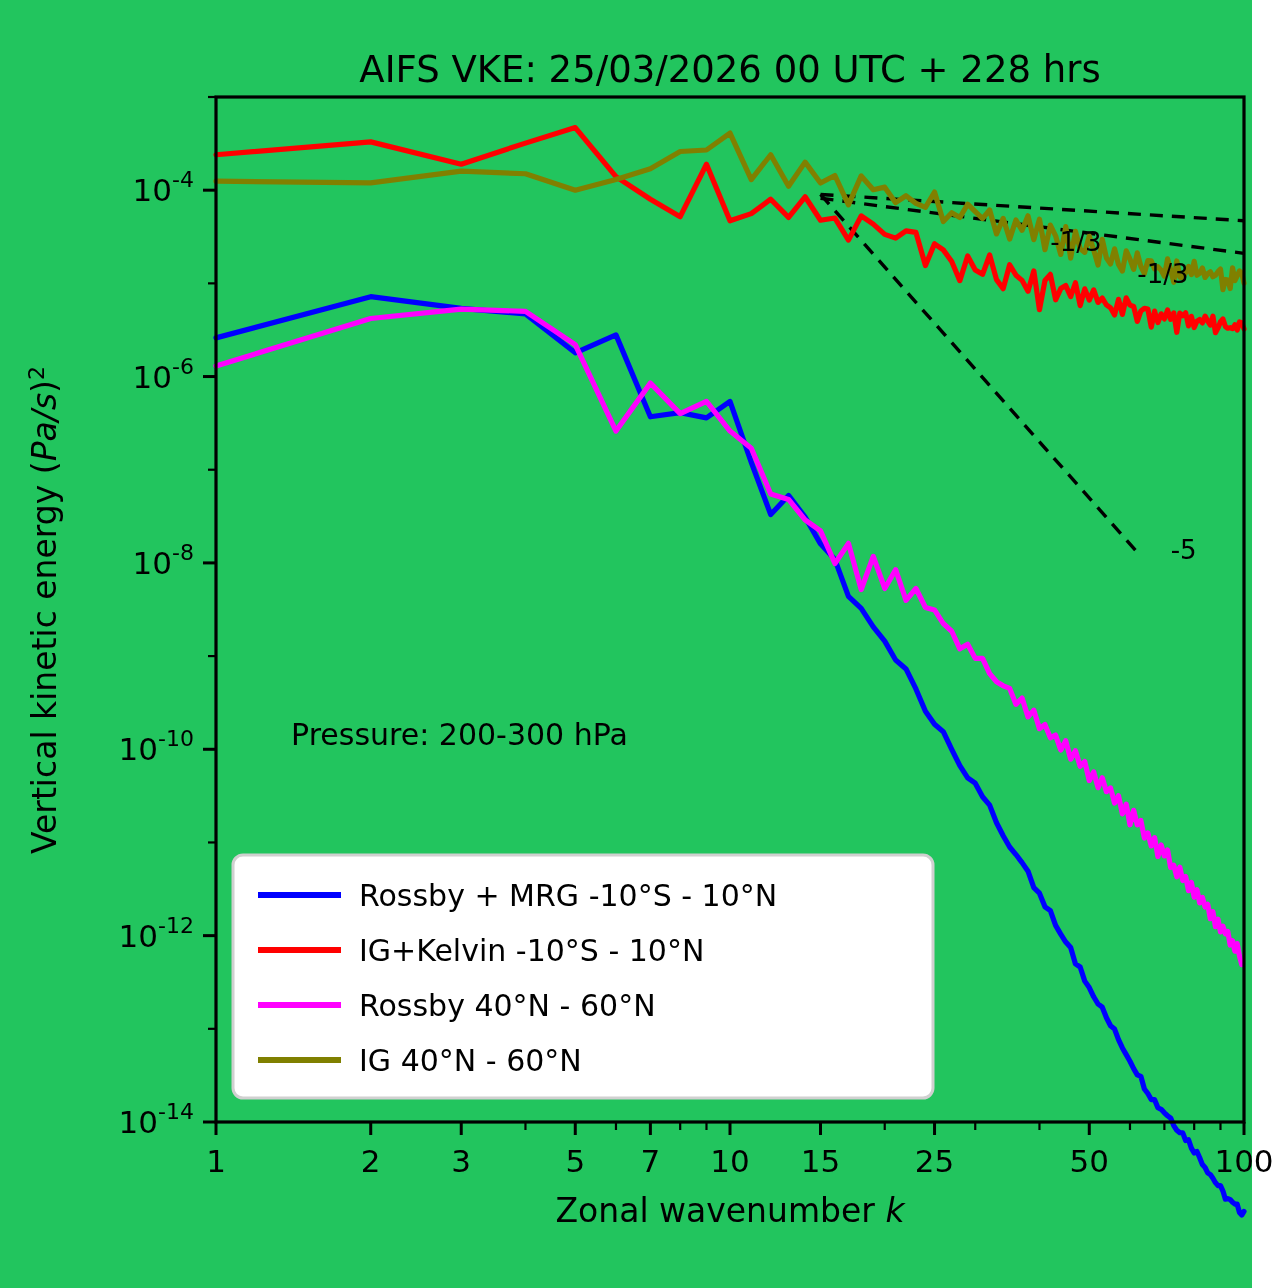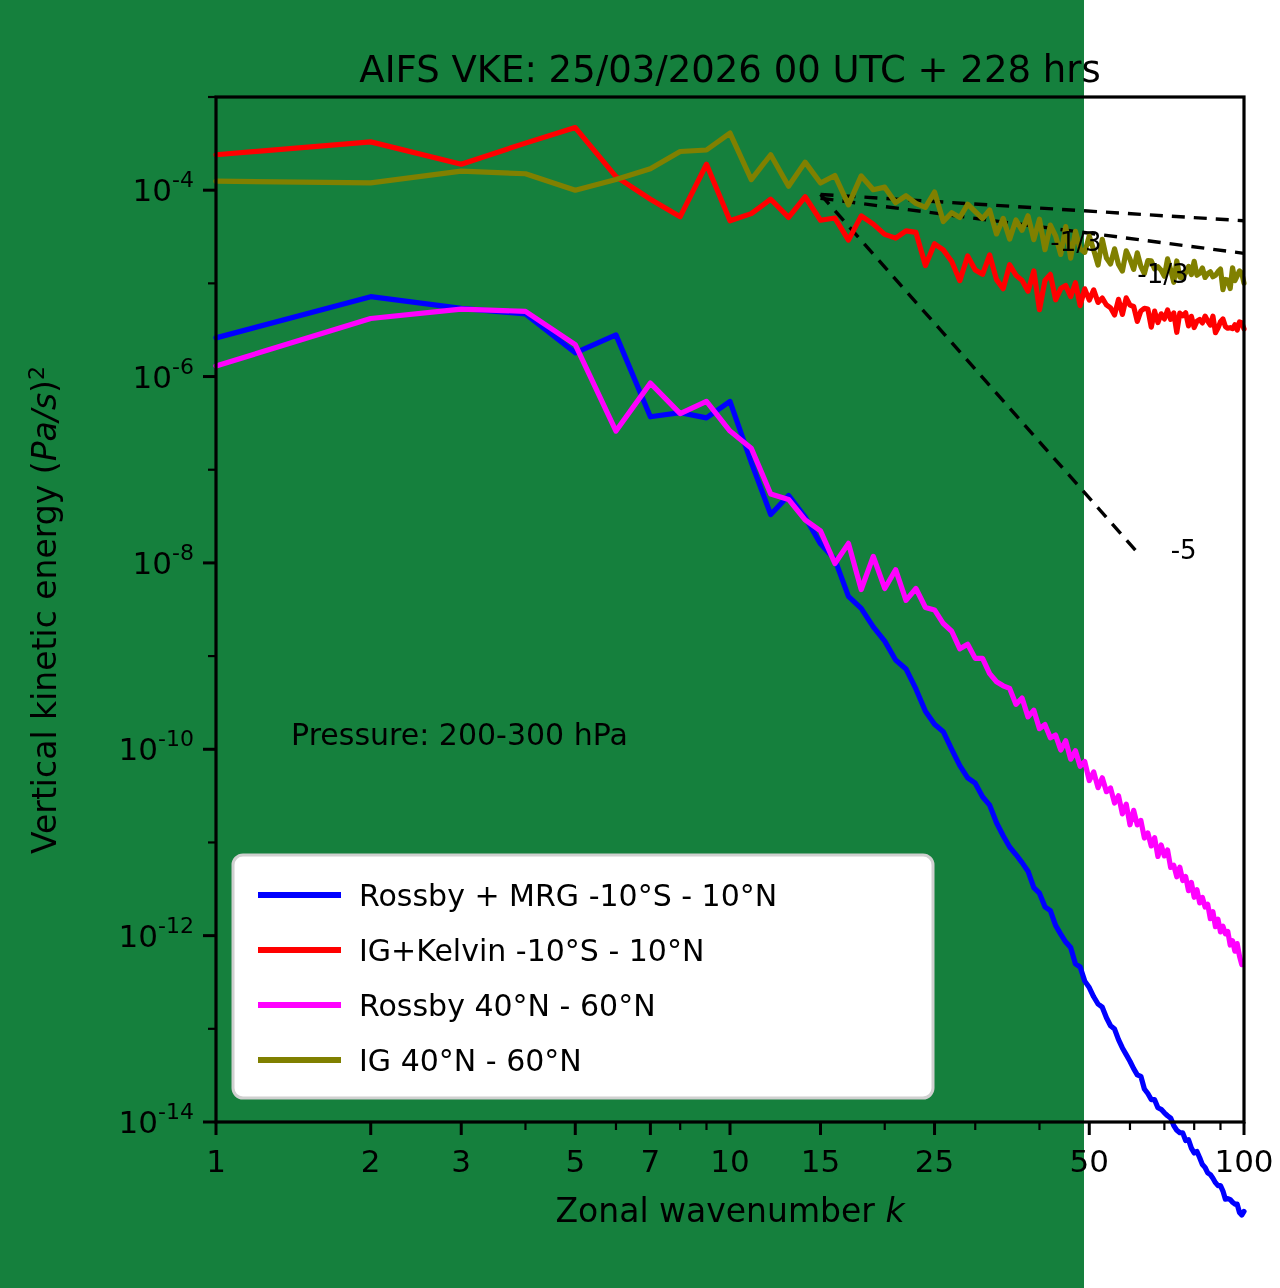--- a/index.html
+++ b/index.html
@@ -1,17 +1,17 @@
 <!DOCTYPE html>
 <html><head>
 <meta charset="utf-8">
 <style>
   html,body{margin:0;padding:0;background:#ffffff;}
   body{width:1280px;height:1288px;font-family:"DejaVu Sans",sans-serif;overflow:hidden;}
-  #fig{position:relative;width:1084px;height:1288px;background:#15803d;}
+  #fig{position:relative;width:1252px;height:1288px;background:#22c55e;}
   #plot-svg{position:absolute;left:0;top:0;width:1280px;height:1288px;}
   .ttl{font-size:37px;fill:#000;}
   .axlbl{font-size:33px;fill:#000;}
   .tick{font-size:31px;fill:#000;}
   .ann{font-size:26px;fill:#000;}
   .note{font-size:30px;fill:#000;}
   .leg{font-size:30px;fill:#000;}
   .ital{font-style:italic;}
 </style>
 </head>

